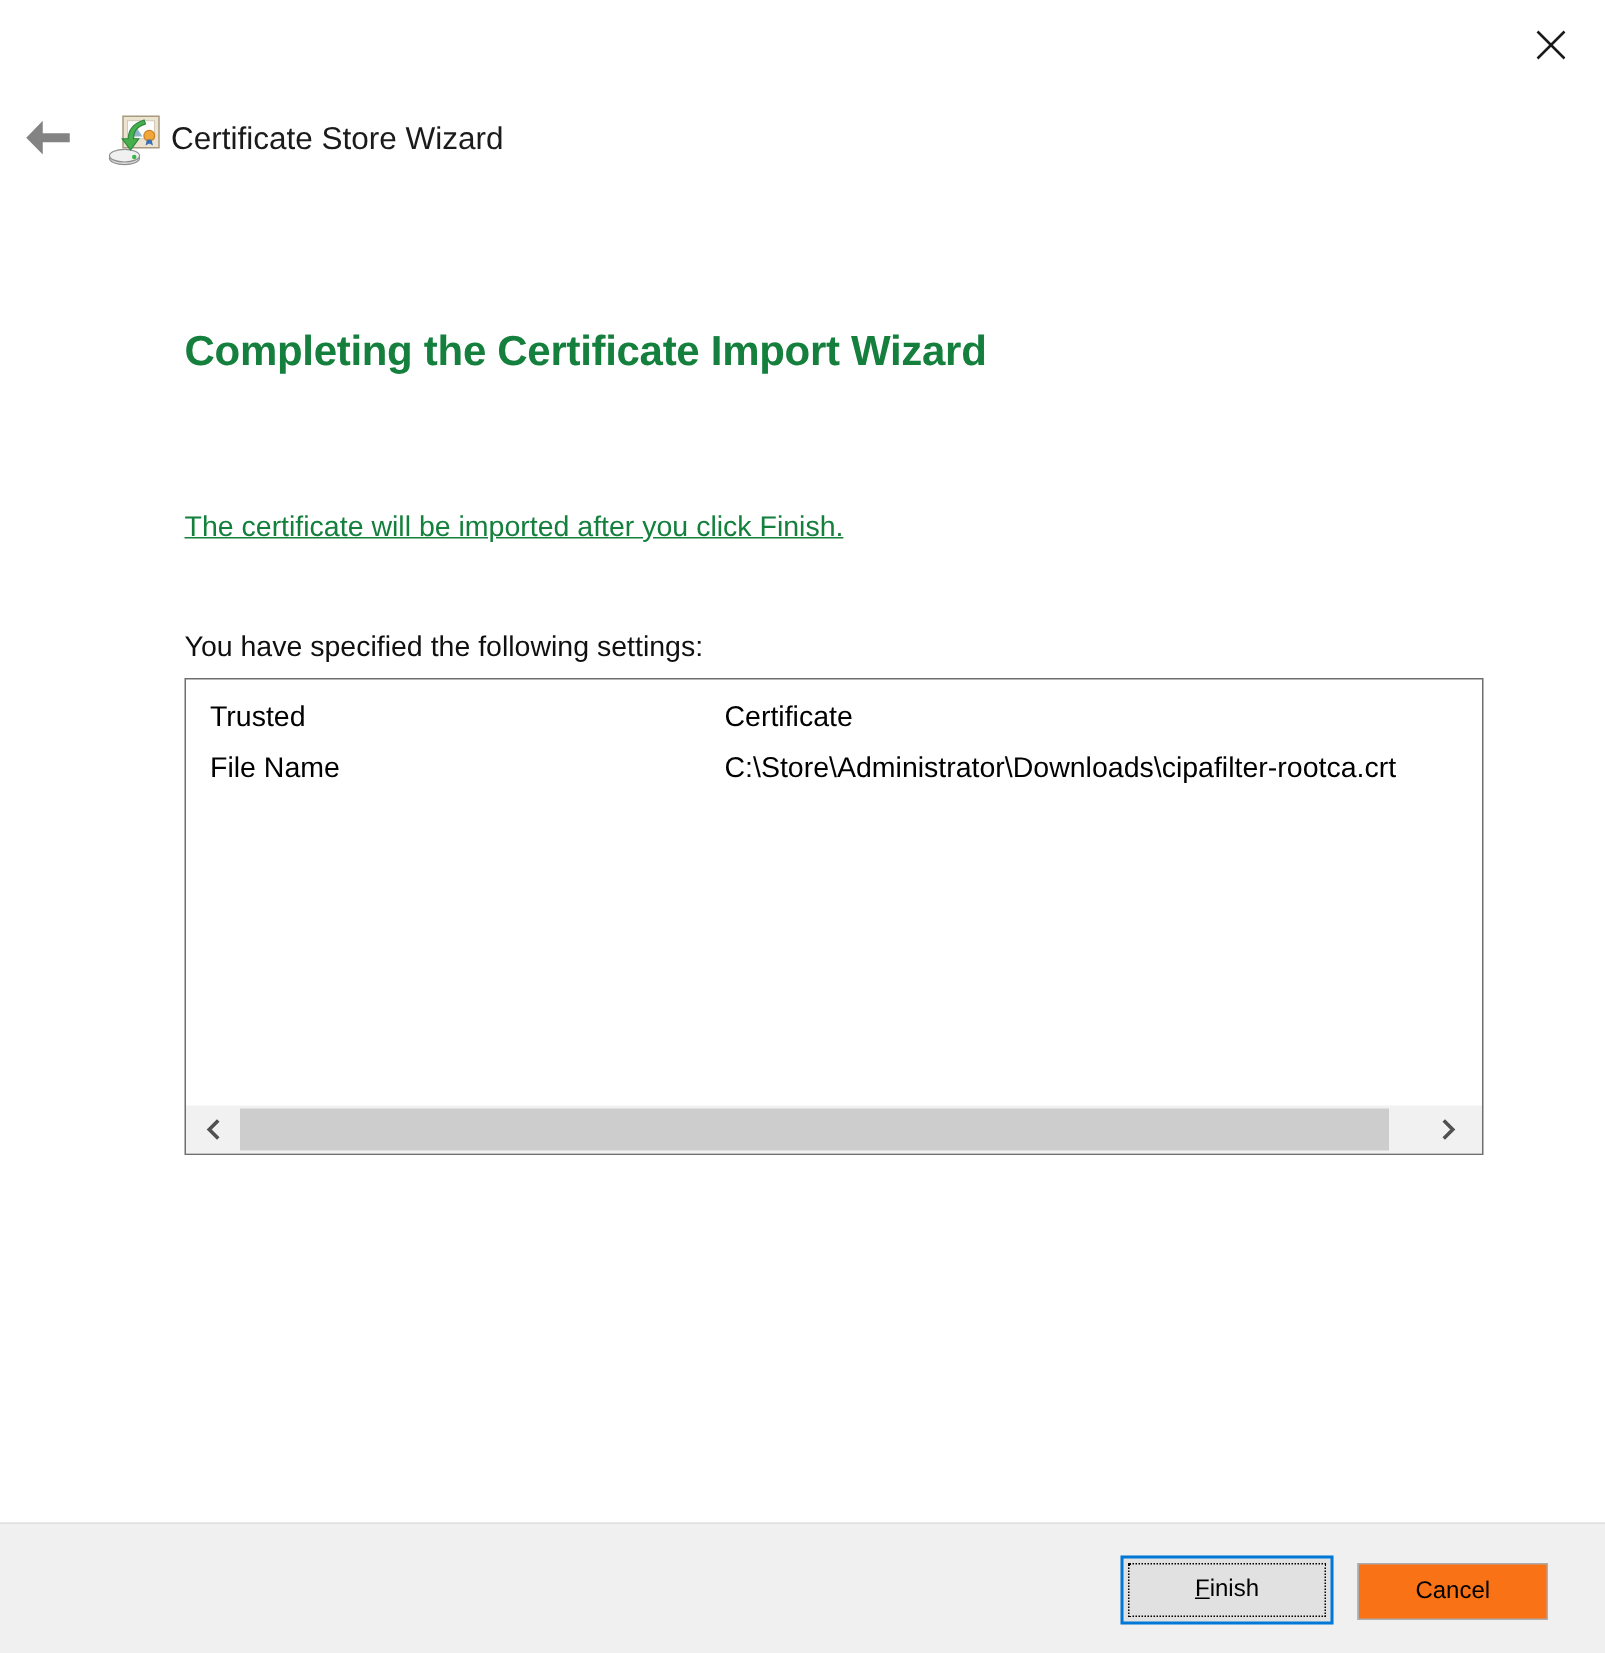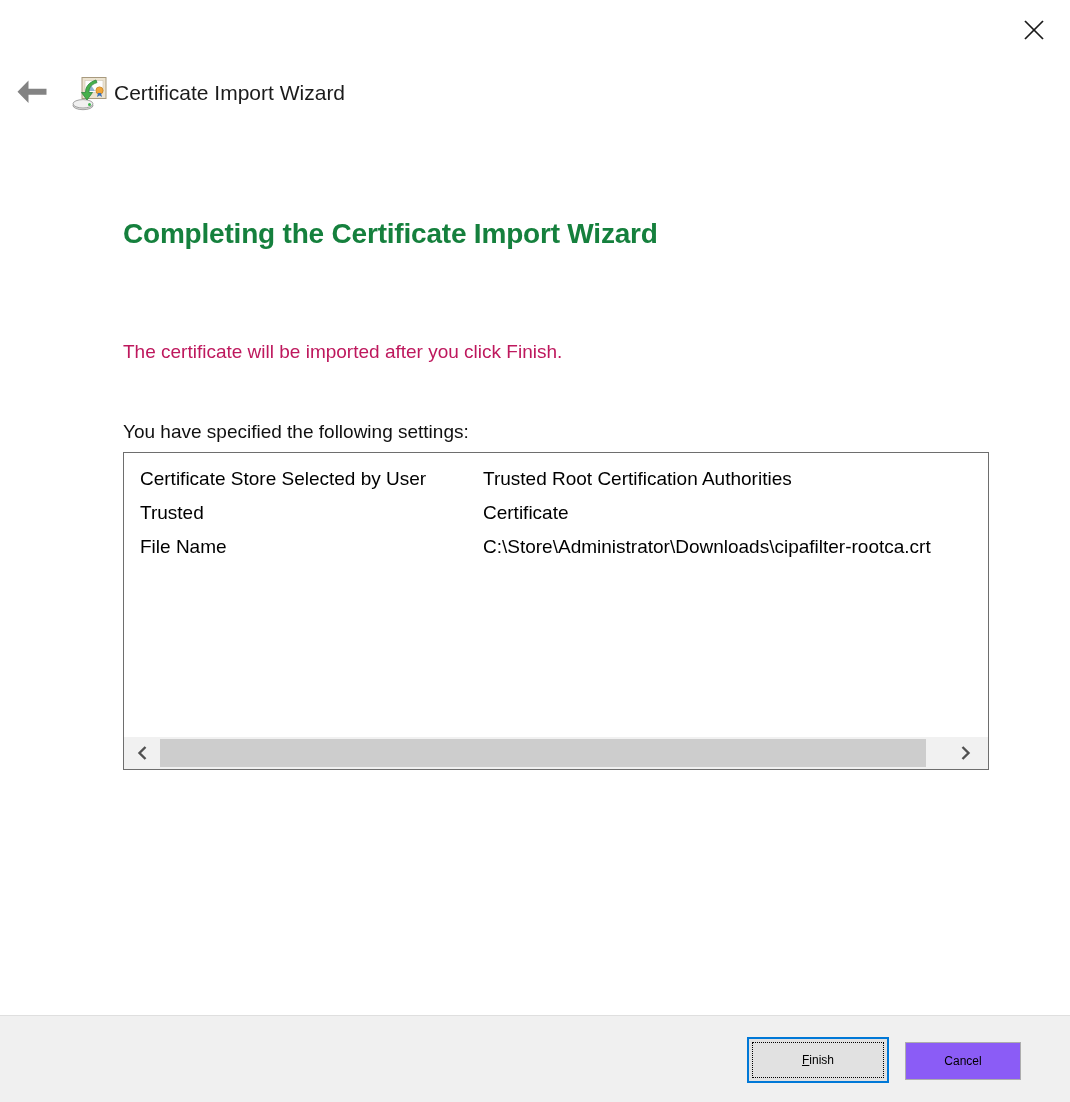--- a/index.html
+++ b/index.html
@@ -55,22 +55,23 @@
     font-weight: bold;
     color: #15803d;
     letter-spacing: -0.2px;
     white-space: nowrap;
   }
   .intro-text {
     position: absolute;
     left: 123px; top: 341px;
     margin: 0;
     font-size: 19px;
-    color: #be185d;
-    white-space: nowrap;
+    color: #15803d;
+    white-space: nowrap;
+    text-decoration: underline;
   }
   .settings-caption {
     position: absolute;
     left: 123px; top: 421px;
     margin: 0;
     font-size: 19px;
     color: #101010;
     white-space: nowrap;
   }
 
@@ -133,21 +134,21 @@
     position: absolute;
     left: 0; top: 1015px;
     width: 100%; height: 87px;
     background: #f0f0f0;
     border-top: 1px solid #dfdfdf;
     box-sizing: border-box;
   }
   .btn {
     position: absolute;
     font-family: "Liberation Sans", "DejaVu Sans", sans-serif;
-    font-size: 12px;
+    font-size: 16px;
     color: #000000;
     cursor: pointer;
     padding: 0;
   }
   .finish-btn {
     left: 747px; top: 21px;
     width: 142px; height: 46px;
     background: #e1e1e1;
     border: 2px solid #0078d7;
     box-sizing: border-box;
@@ -159,22 +160,22 @@
     pointer-events: none;
   }
   .btn-label {
     display: block;
     width: 100%;
     text-align: center;
   }
   .finish-btn .btn-label::first-letter { text-decoration: underline; }
   .cancel-btn {
     left: 905px; top: 26px;
-    width: 116px; height: 38px;
-    background: #8b5cf6;
+    width: 127px; height: 38px;
+    background: #f97316;
     border: 1px solid #adadad;
     box-sizing: border-box;
   }
 </style>
 </head>
 <body>
 
 <div class="dialog">
 
   <button class="close-btn">
@@ -200,32 +201,28 @@
       <polygon points="26,17 25,21 27.5,19.6 30,21 29,17" fill="#3b6fb5"></polygon>
 
       <ellipse cx="11" cy="29.5" rx="10" ry="4.2" fill="#dedede" stroke="#8f8f8f" stroke-width="0.8"></ellipse>
       <ellipse cx="11" cy="27.8" rx="10" ry="4.2" fill="#f0f0f0" stroke="#8f8f8f" stroke-width="0.8"></ellipse>
       <circle cx="17.5" cy="28.6" r="1.5" fill="#39b54a"></circle>
 
       <path d="M24 4 C16.5 6.5 13.5 11 13.5 16.5 L9.5 16.5 L15 24 L20.5 16.5 L17 16.5 C17 12 18.5 8.8 25 6.6 Z" fill="#46b04a" stroke="#2e8540" stroke-width="0.8"></path>
     </svg>
   </span>
 
-  <span class="window-title">Certificate Import Wizard</span>
+  <span class="window-title">Certificate Store Wizard</span>
 
   <h1 class="page-title">Completing the Certificate Import Wizard</h1>
   <p class="intro-text">The certificate will be imported after you click Finish.</p>
   <p class="settings-caption">You have specified the following settings:</p>
 
   <div class="settings-box">
     <div class="settings-rows">
-      <div class="settings-row">
-        <span class="cell-label">Certificate Store Selected by User</span>
-        <span class="cell-value">Trusted Root Certification Authorities</span>
-      </div>
       <div class="settings-row">
         <span class="cell-label">Trusted</span>
         <span class="cell-value">Certificate</span>
       </div>
       <div class="settings-row">
         <span class="cell-label">File Name</span>
         <span class="cell-value">C:\Store\Administrator\Downloads\cipafilter-rootca.crt</span>
       </div>
     </div>
 

